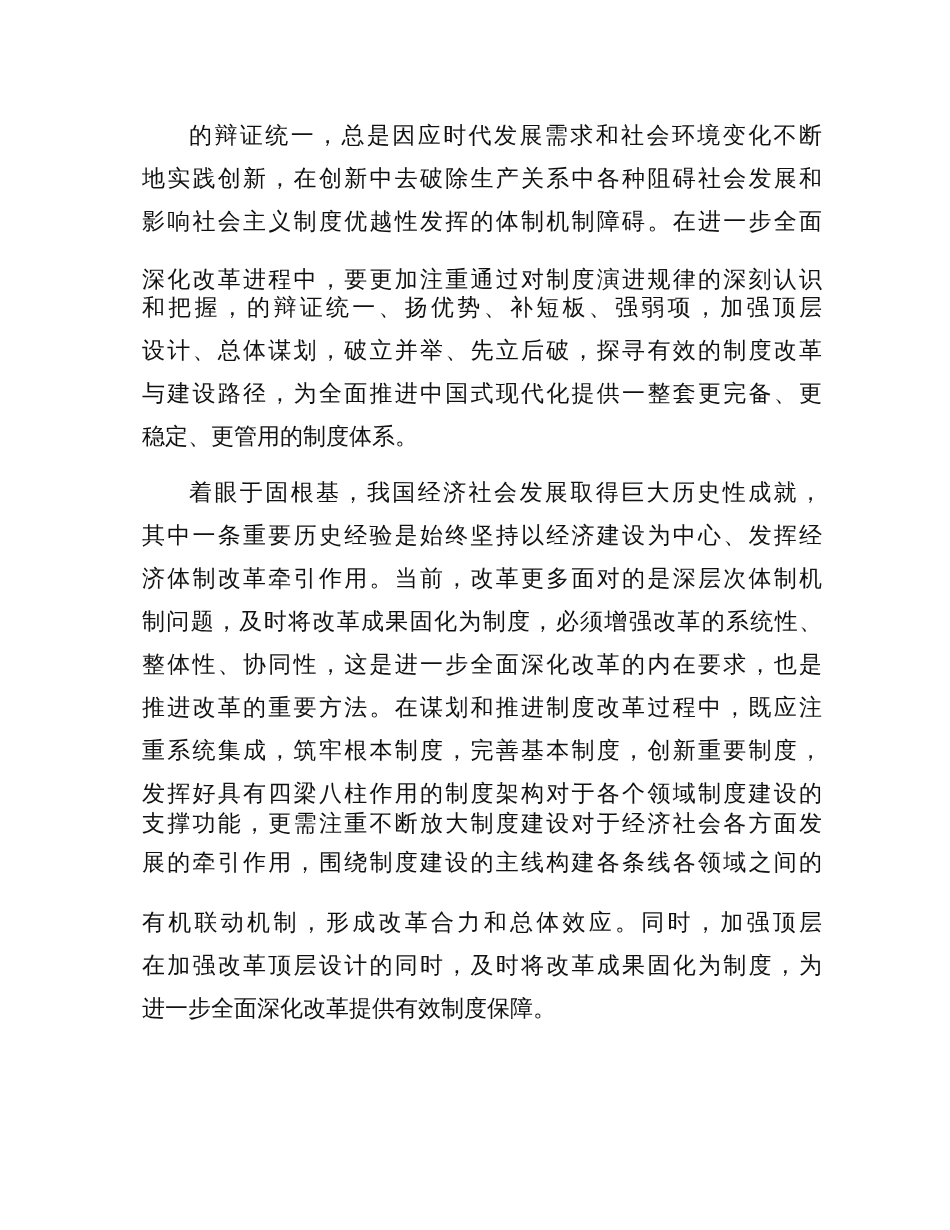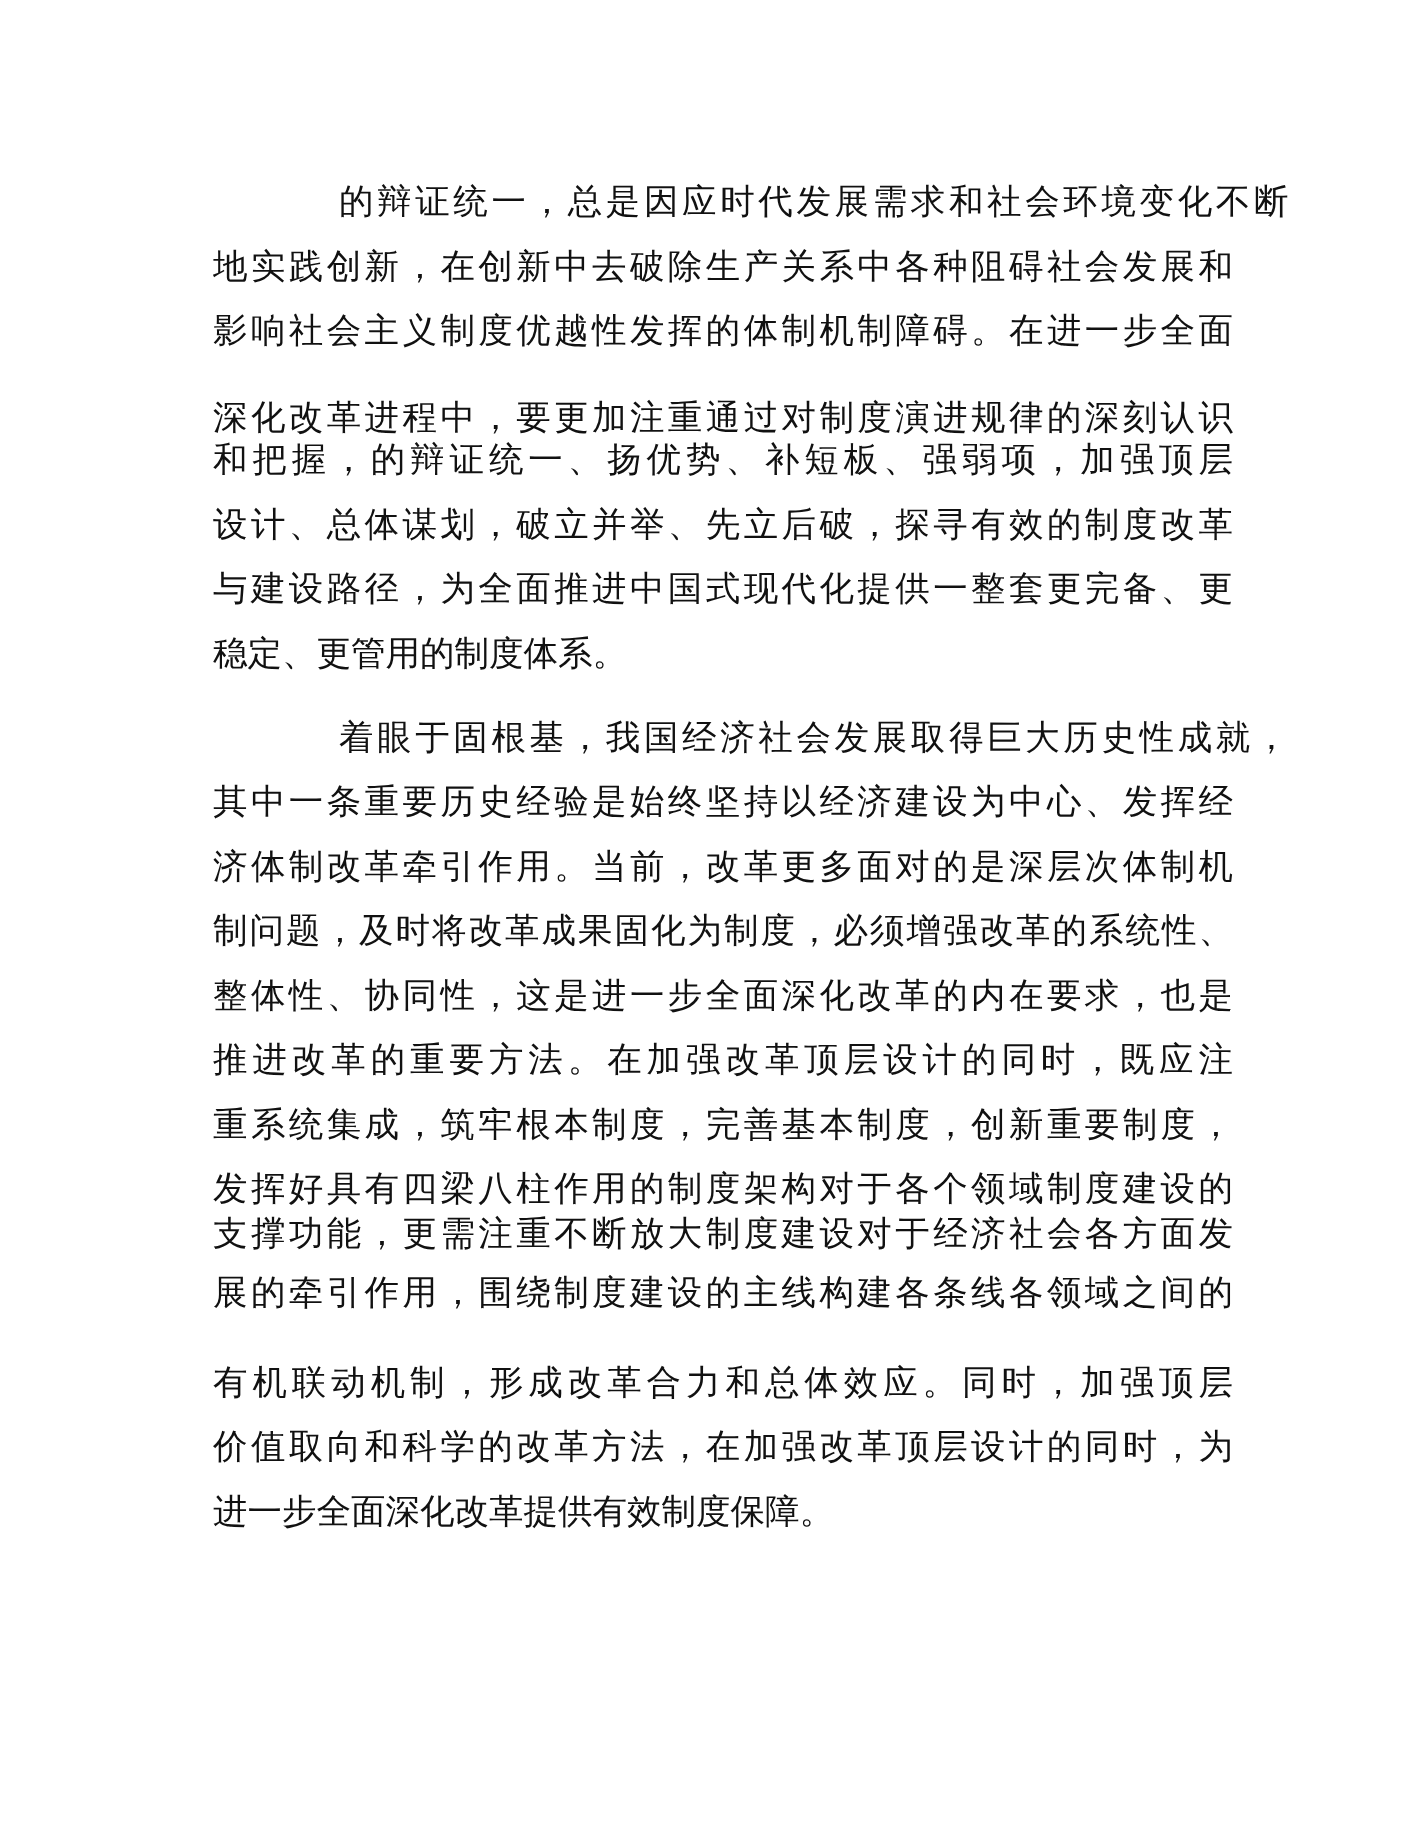--- a/index.html
+++ b/index.html
@@ -5,21 +5,21 @@
   html, body { margin: 0; padding: 0; background: #ffffff; }
   body { width: 950px; height: 1230px; position: relative; overflow: hidden; }
   .page { position: absolute; left: 0; top: 0; width: 950px; height: 1230px; background: #fff; }
   .para { position: absolute; left: 142px; width: 680px; }
   .line {
     position: absolute; left: 0; height: 43px; line-height: 43px;
     font-family: "DejaVu Sans", "Liberation Sans", sans-serif;
     font-size: 23px; color: #111; white-space: nowrap;
     width: 680px; text-align: justify; text-align-last: justify;
   }
-  .line.indent { left: 47px; width: 633px; margin-left: 37px; }
+  .line.indent { left: 47px; width: 633px; }
   .line.last { text-align-last: left; }
 </style>
 </head>
 <body>
 
 <div class="page">
   <div class="para" style="top:114px;">
     <div class="line indent" style="top:0px">的辩证统一，总是因应时代发展需求和社会环境变化不断</div>
     <div class="line" style="top:43px">地实践创新，在创新中去破除生产关系中各种阻碍社会发展和</div>
     <div class="line" style="top:86px">影响社会主义制度优越性发挥的体制机制障碍。在进一步全面</div>
@@ -29,22 +29,22 @@
     <div class="line" style="top:258px">与建设路径，为全面推进中国式现代化提供一整套更完备、更</div>
     <div class="line last" style="top:301px">稳定、更管用的制度体系。</div>
   </div>
 
   <div class="para" style="top:471px;">
     <div class="line indent" style="top:0px">着眼于固根基，我国经济社会发展取得巨大历史性成就，</div>
     <div class="line" style="top:43px">其中一条重要历史经验是始终坚持以经济建设为中心、发挥经</div>
     <div class="line" style="top:86px">济体制改革牵引作用。当前，改革更多面对的是深层次体制机</div>
     <div class="line" style="top:129px">制问题，及时将改革成果固化为制度，必须增强改革的系统性、</div>
     <div class="line" style="top:172px">整体性、协同性，这是进一步全面深化改革的内在要求，也是</div>
-    <div class="line" style="top:215px">推进改革的重要方法。在加强改革顶层设计的同时，既应注</div>
+    <div class="line" style="top:215px">推进改革的重要方法。在谋划和推进制度改革过程中，既应注</div>
     <div class="line" style="top:258px">重系统集成，筑牢根本制度，完善基本制度，创新重要制度，</div>
     <div class="line" style="top:301px">发挥好具有四梁八柱作用的制度架构对于各个领域制度建设的</div>
     <div class="line" style="top:331px">支撑功能，更需注重不断放大制度建设对于经济社会各方面发</div>
     <div class="line" style="top:370px">展的牵引作用，围绕制度建设的主线构建各条线各领域之间的</div>
     <div class="line" style="top:430px">有机联动机制，形成改革合力和总体效应。同时，加强顶层</div>
-    <div class="line" style="top:473px">价值取向和科学的改革方法，在加强改革顶层设计的同时，为</div>
+    <div class="line" style="top:473px">在加强改革顶层设计的同时，及时将改革成果固化为制度，为</div>
     <div class="line last" style="top:516px">进一步全面深化改革提供有效制度保障。</div>
   </div>
 </div>
 
 </body></html>

